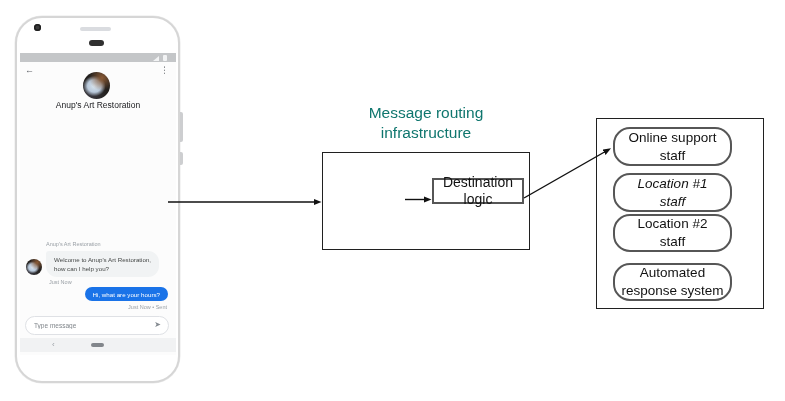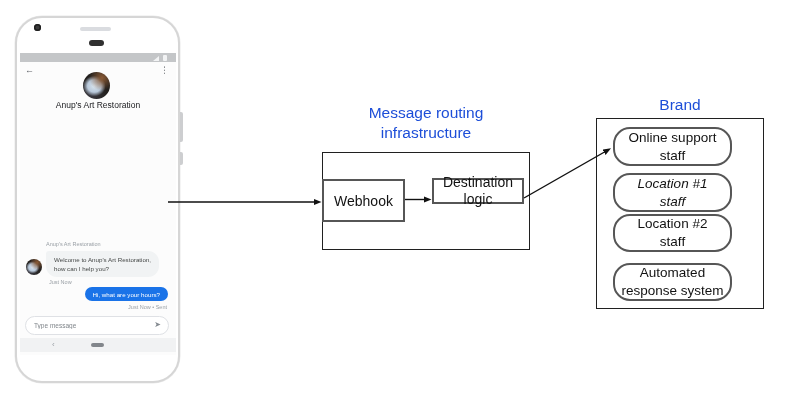--- a/index.html
+++ b/index.html
@@ -46,21 +46,21 @@
     color:#3c4043;padding:0 20px 0 8px;box-sizing:border-box;}
   .composer input::placeholder{color:#80868b;opacity:1;}
   .send-button{position:absolute;right:7px;top:4px;font-size:8px;color:#848a90;
     line-height:1;cursor:pointer;}
   .nav-bar{left:20px;top:338px;width:156px;height:14px;background:#f1f2f3;}
   .nav-back{position:absolute;left:32px;top:2px;font-size:8px;color:#9aa0a6;cursor:pointer;}
   .home-indicator{position:absolute;left:71px;top:5px;width:13px;height:4px;border-radius:2px;
     background:#82868b;cursor:pointer;}
 
   
-  .dg-label{text-align:center;color:#1d4ed8;}
+  .dg-label{text-align:center;color:#0f766e;}
   .payload-label{left:193px;top:180px;width:100px;font-size:14.5px;}
   .infra-title{left:326px;top:103px;width:200px;font-size:15.5px;line-height:1.32;white-space:pre-line;}
   .brand-title{left:596px;top:96px;width:168px;font-size:15.5px;}
   .outer-box{background:#fff;border:1.5px solid #202020;box-sizing:border-box;}
   .infra-box{left:322px;top:152px;width:208px;height:98px;}
   .brand-box{left:596px;top:118px;width:168px;height:191px;}
   .node{background:#fff;border:2px solid #565656;box-sizing:border-box;display:flex;
     align-items:center;justify-content:center;text-align:center;color:#121212;
     white-space:pre-line;}
   .webhook-box{left:322px;top:179px;width:83px;height:43px;font-size:14px;}
@@ -110,25 +110,23 @@
 
   <div class="abs nav-bar">
     <span class="nav-back">‹</span>
     <span class="home-indicator"></span>
   </div>
 
 
   <div class="abs dg-label infra-title">Message routing
 infrastructure</div>
   <div class="abs outer-box infra-box"></div>
-  <div class="abs node webhook-box">Webhook</div>
   <div class="abs node destination-box">Destination
 logic</div>
 
-  <div class="abs dg-label brand-title">Brand</div>
   <div class="abs outer-box brand-box"></div>
   <div class="abs node target target-0">Online support
 staff</div>
   <div class="abs node target target-1">Location #1
 staff</div>
   <div class="abs node target target-2">Location #2
 staff</div>
   <div class="abs node target target-3">Automated
 response system</div>
 

